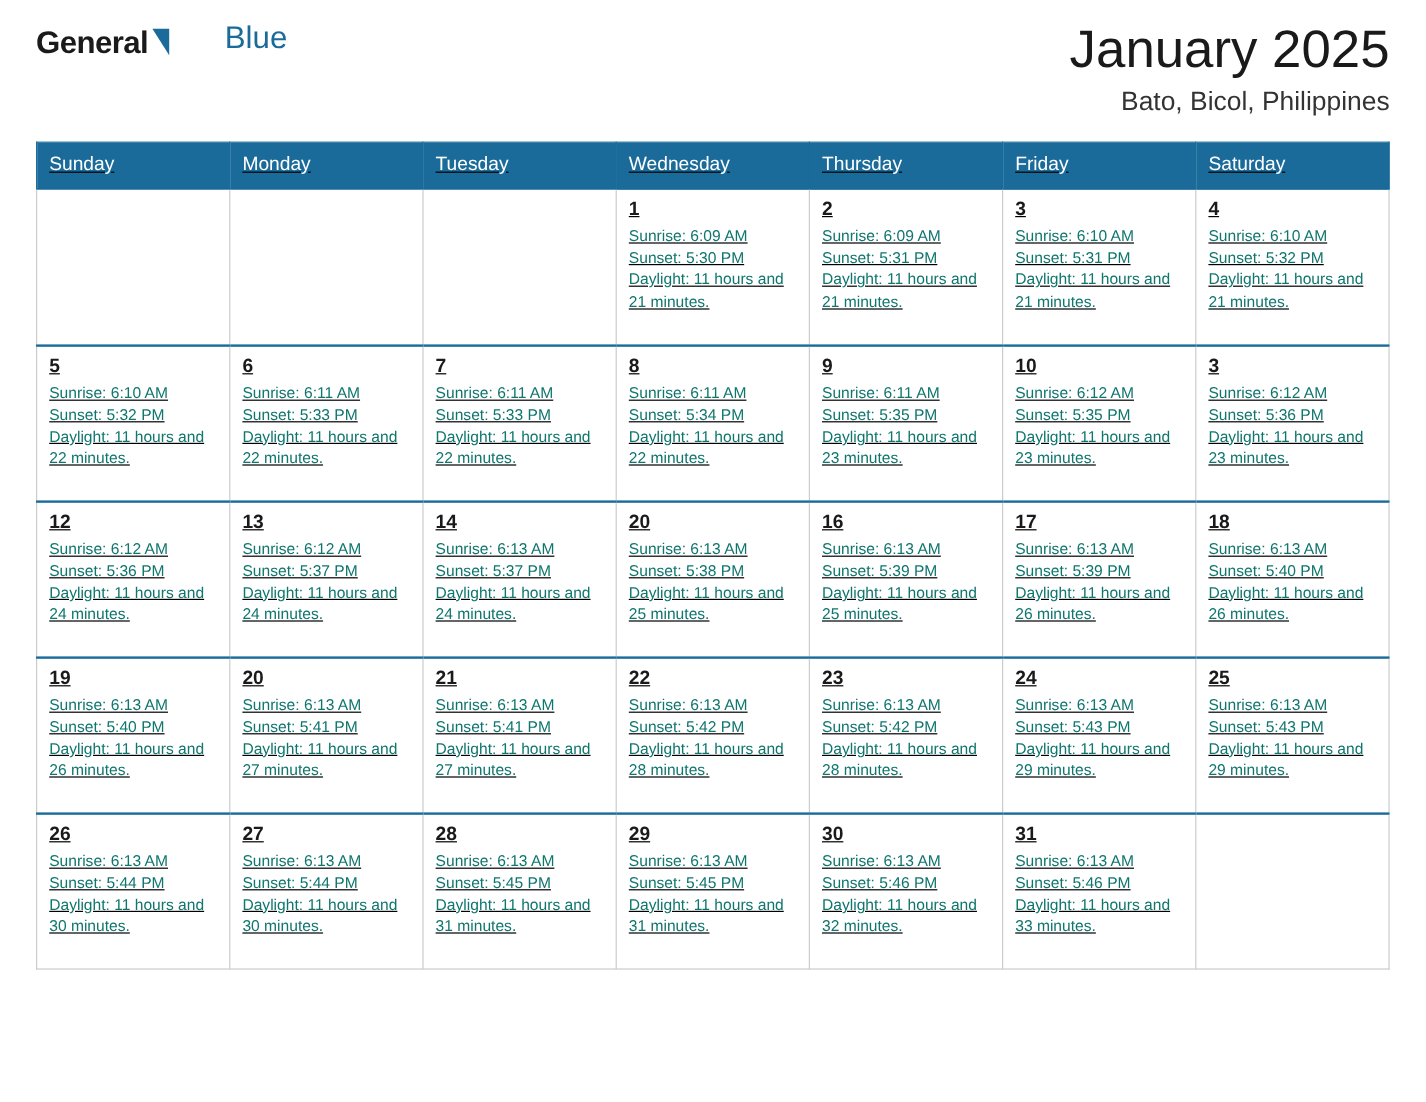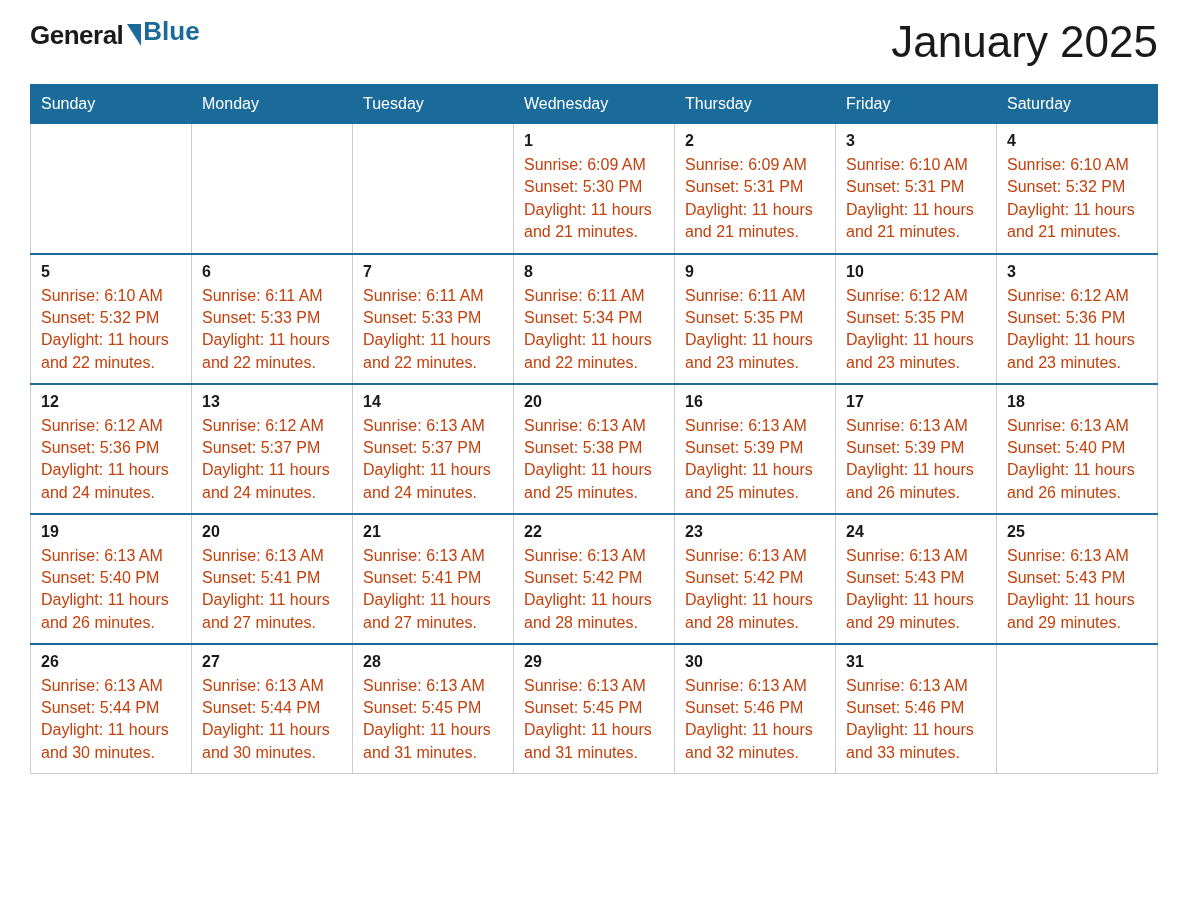--- a/index.html
+++ b/index.html
@@ -35,43 +35,45 @@
       width: 0;
       height: 0;
       border-left: 14px solid transparent;
       border-right: 0px solid transparent;
       border-top: 22px solid #1a6b9a;
       margin-left: 4px;
       margin-bottom: 2px;
     }
     .logo-blue {
       font-size: 26px;
-      font-weight: bold;
+      font-weight: normal;
       color: #1a6b9a;
       margin-top: -4px;
       padding-left: 2px;
+      margin-left: 44px;
     }
     .title-area {
       text-align: right;
     }
     .month-title {
       font-size: 44px;
       font-weight: normal;
       color: #1a1a1a;
       line-height: 1;
     }
     .location {
       font-size: 22px;
       color: #333;
       margin-top: 8px;
     }
     .calendar {
       width: 100%;
       border-collapse: collapse;
       border: 1px solid #ccc;
+      text-decoration: underline;
     }
     .calendar th {
       background-color: #1a6b9a;
       color: #fff;
       padding: 10px 10px;
       font-size: 16px;
       font-weight: normal;
       text-align: left;
       border: 1px solid #1a6b9a;
     }
@@ -84,22 +86,22 @@
       height: 130px;
     }
     .day-num {
       font-size: 16px;
       font-weight: bold;
       color: #1a1a1a;
       display: block;
       margin-bottom: 4px;
     }
     .day-info {
-      font-size: 16px;
-      color: #c2410c;
+      font-size: 13px;
+      color: #0f766e;
       line-height: 1.4;
     }
     .empty-cell {
       background: #fff;
     }
     .row-divider td {
       border-top: 2px solid #1a6b9a;
     }
   </style>
 </head>
@@ -108,20 +110,21 @@
 <div class="header">
   <div class="logo">
     <div class="logo-top">
       <span class="logo-general">General</span>
       <div class="logo-triangle"></div>
     </div>
     <span class="logo-blue">Blue</span>
   </div>
   <div class="title-area">
     <div class="month-title">January 2025</div>
+    <div class="location">Bato, Bicol, Philippines</div>
   </div>
 </div>
 
 <table class="calendar">
   <thead>
     <tr>
     <th>Sunday</th>
         <th>Monday</th>
         <th>Tuesday</th>
         <th>Wednesday</th>

